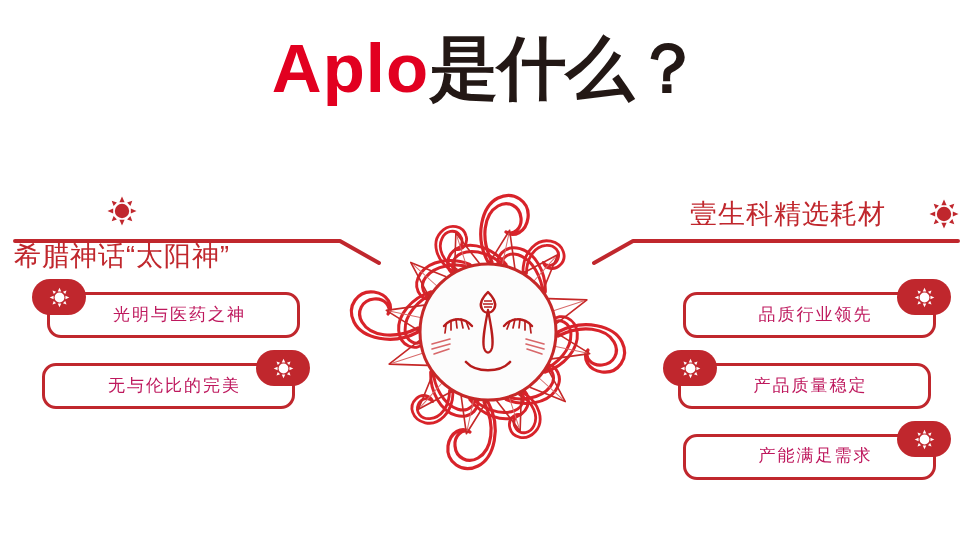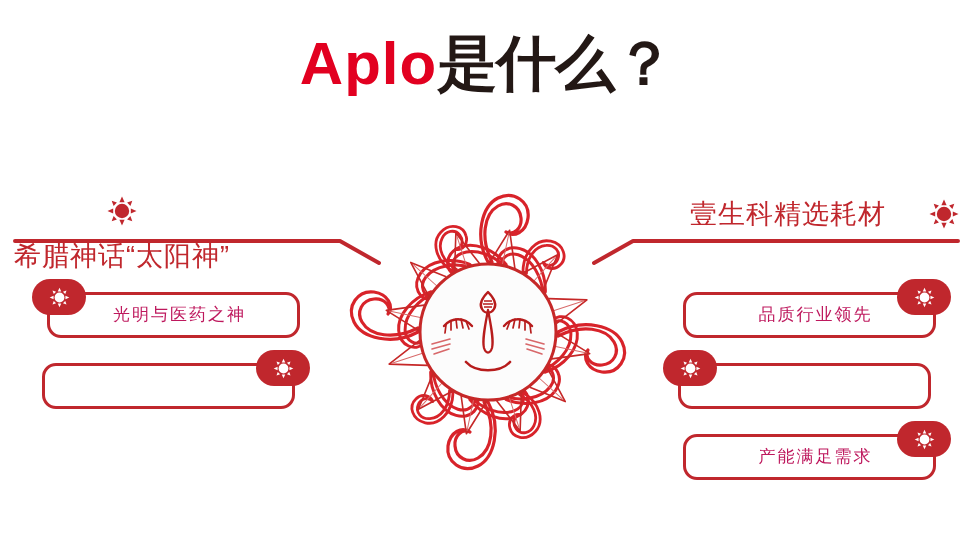--- a/index.html
+++ b/index.html
@@ -16,21 +16,21 @@
     font-family: "Liberation Sans", "DejaVu Sans", sans-serif;
   }
 
   
   #title {
     position: absolute;
     left: 0;
     top: 34px;
     width: 973px;
     text-align: center;
-    font-size: 60px;
+    font-size: 69px;
     font-weight: bold;
     line-height: 1;
     letter-spacing: -1px;
     white-space: nowrap;
   }
   #title .brand {
     color: #E20020;
     letter-spacing: 1px;
   }
   #title .rest {
@@ -199,20 +199,21 @@
           <polygon points="15,29 12.5,23.5 17.5,23.5"></polygon>
           <polygon points="1,15 6.5,12.5 6.5,17.5"></polygon>
           <polygon points="29,15 23.5,17.5 23.5,12.5"></polygon>
           <polygon points="5,5 10.1,6.8 6.8,10.1"></polygon>
           <polygon points="25,5 23.2,10.1 19.9,6.8"></polygon>
           <polygon points="5,25 6.8,19.9 10.1,23.2"></polygon>
           <polygon points="25,25 19.9,23.2 23.2,19.9"></polygon>
         </g>
       </svg>
     </span>
+    <span class="pill-text">无与伦比的完美</span>
   </div>
 
 
   <div class="pill" style="left:683px; top:292px; width:253px;text-align:center;">
     <span class="badge right">
       <svg viewBox="0 0 30 30" aria-hidden="true">
         <circle cx="15" cy="15" r="7" fill="#ffffff"></circle>
         <g fill="#ffffff">
           <polygon points="15,1 17.5,6.5 12.5,6.5"></polygon>
           <polygon points="15,29 12.5,23.5 17.5,23.5"></polygon>
@@ -237,23 +238,24 @@
           <polygon points="15,29 12.5,23.5 17.5,23.5"></polygon>
           <polygon points="1,15 6.5,12.5 6.5,17.5"></polygon>
           <polygon points="29,15 23.5,17.5 23.5,12.5"></polygon>
           <polygon points="5,5 10.1,6.8 6.8,10.1"></polygon>
           <polygon points="25,5 23.2,10.1 19.9,6.8"></polygon>
           <polygon points="5,25 6.8,19.9 10.1,23.2"></polygon>
           <polygon points="25,25 19.9,23.2 23.2,19.9"></polygon>
         </g>
       </svg>
     </span>
-  </div>
-
-  <div class="pill" style="left:683px; top:434px; width:253px;">
+    <span class="pill-text">产品质量稳定</span>
+  </div>
+
+  <div class="pill" style="left:683px; top:434px; width:253px;font-family:Liberation Mono, monospace;">
     <span class="badge right">
       <svg viewBox="0 0 30 30" aria-hidden="true">
         <circle cx="15" cy="15" r="7" fill="#ffffff"></circle>
         <g fill="#ffffff">
           <polygon points="15,1 17.5,6.5 12.5,6.5"></polygon>
           <polygon points="15,29 12.5,23.5 17.5,23.5"></polygon>
           <polygon points="1,15 6.5,12.5 6.5,17.5"></polygon>
           <polygon points="29,15 23.5,17.5 23.5,12.5"></polygon>
           <polygon points="5,5 10.1,6.8 6.8,10.1"></polygon>
           <polygon points="25,5 23.2,10.1 19.9,6.8"></polygon>

